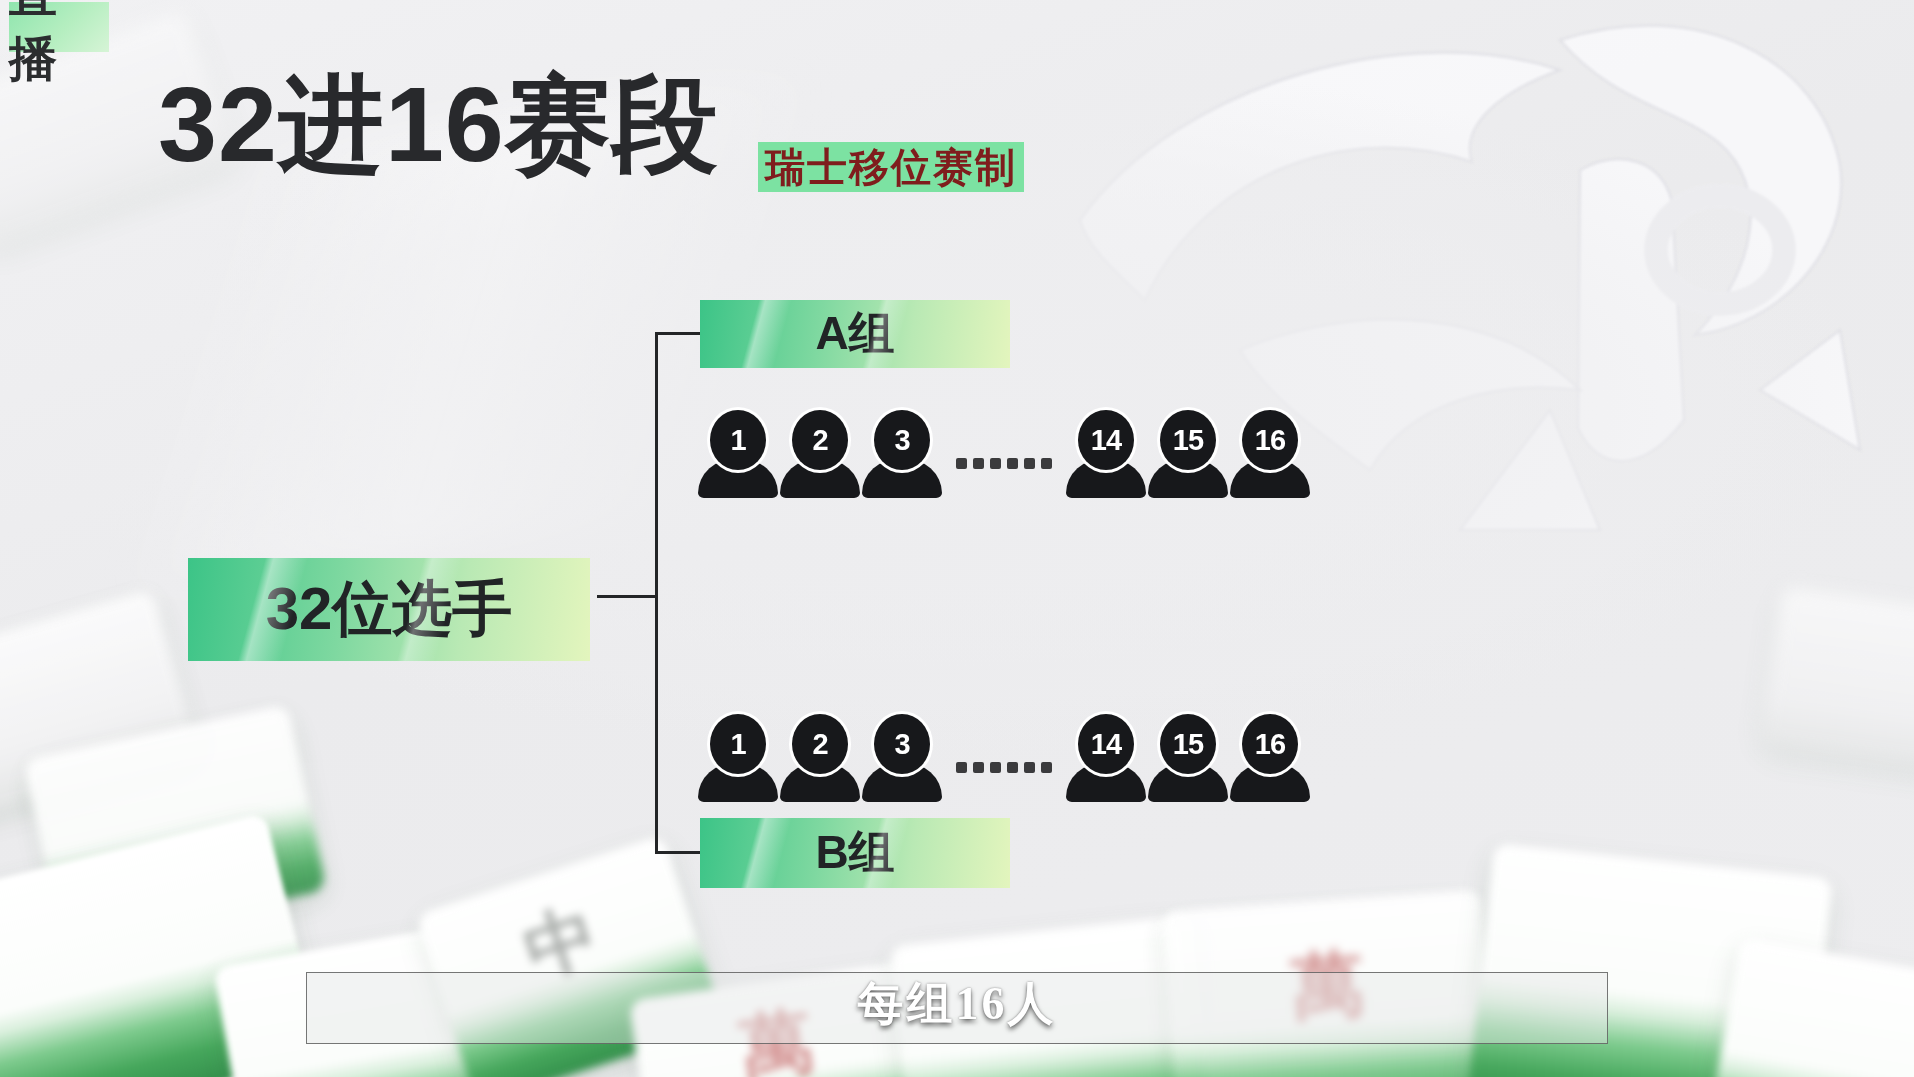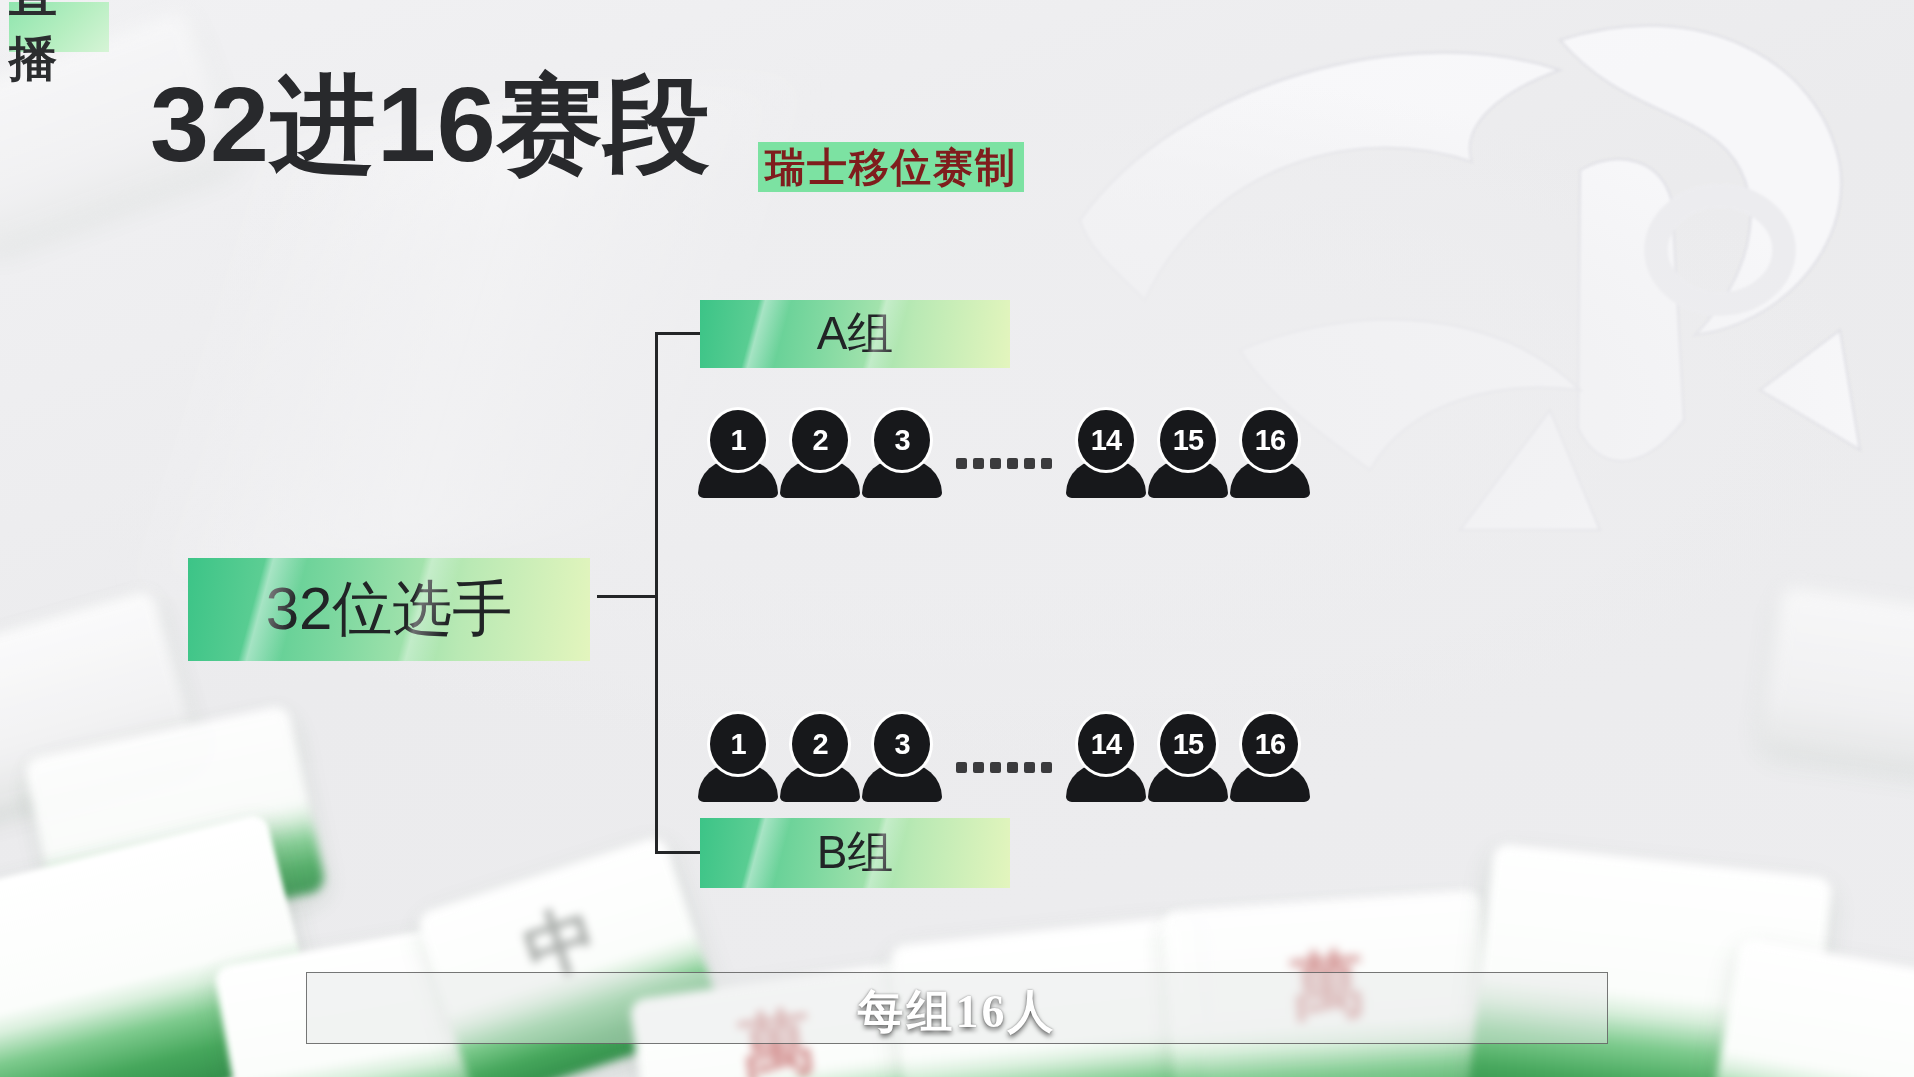--- a/index.html
+++ b/index.html
@@ -24,29 +24,29 @@
   .glyph-red{color:rgba(178,60,60,.55);}
   .glyph-gray{color:rgba(90,95,92,.5);}
   .haze{position:absolute;inset:0;
     background:radial-gradient(ellipse 62% 42% at 50% 38%,rgba(238,238,240,.95) 0%,rgba(238,238,240,.55) 55%,rgba(238,238,240,0) 78%);}
 
   
   .live-badge{position:absolute;left:9px;top:2px;width:100px;height:50px;
     display:flex;align-items:center;justify-content:center;
     background:linear-gradient(135deg,#8fe5ae 0%,#b5eec0 55%,#d6f4d6 100%);
     color:#2b2d2f;font-size:48px;font-weight:900;letter-spacing:3px;}
-  .title{position:absolute;left:150px;top:64px;margin:0;
+  .title{position:absolute;left:158px;top:64px;margin:0;
     font-size:106px;line-height:1.15;font-weight:900;color:#28292c;letter-spacing:1px;}
   .format-badge{position:absolute;left:758px;top:142px;width:266px;height:50px;
     display:flex;align-items:center;justify-content:center;
     background:#7ce2a2;color:#7f1d1d;font-size:40px;font-weight:800;letter-spacing:2px;}
 
   
   .bar{position:absolute;display:flex;align-items:center;justify-content:center;
-    color:#212426;font-weight:400;overflow:hidden;
+    color:#212426;font-weight:700;overflow:hidden;
     background:linear-gradient(97deg,#3cc487 0%,#7ed8a0 38%,#b9e9b4 68%,#e3f5bd 100%);}
   .bar::after{content:"";position:absolute;inset:0;
     background:linear-gradient(105deg,transparent 18%,rgba(255,255,255,.45) 20%,transparent 28%),
                linear-gradient(105deg,transparent 55%,rgba(255,255,255,.35) 57%,transparent 64%);}
   .bar-a{left:700px;top:300px;width:310px;height:68px;font-size:46px;}
   .bar-b{left:700px;top:818px;width:310px;height:70px;font-size:46px;}
   .bar-source{left:188px;top:558px;width:402px;height:103px;font-size:60px;}
 
   
   .bl{position:absolute;background:#232527;}
@@ -65,21 +65,21 @@
   .head .num{color:#fff;font-size:29px;font-weight:900;letter-spacing:-1px;}
   .torso{position:absolute;bottom:0;left:50%;transform:translateX(-50%);
     width:80px;height:40px;background:#17181b;z-index:1;
     border-radius:40px 40px 6px 6px / 36px 36px 5px 5px;}
   .dots{display:flex;gap:6px;margin:0 12px;align-self:flex-start;margin-top:48px;}
   .dots i{width:11px;height:11px;background:#3b3b3d;border-radius:2px;display:block;}
 
   
   .footer-bar{position:absolute;left:306px;top:972px;width:1300px;height:70px;
     border:1px solid rgba(95,95,95,.85);background:rgba(228,230,230,.45);
-    display:flex;align-items:flex-end;justify-content:center;}
+    display:flex;align-items:flex-start;justify-content:center;}
   .footer-bar span{color:#ffffff;font-size:46px;font-weight:700;letter-spacing:3px;
     font-family:"Liberation Serif","DejaVu Serif",serif;
     text-shadow:0 3px 5px rgba(0,0,0,.55),0 0 2px rgba(0,0,0,.4);}
 
   
   .watermark{position:absolute;left:40px;top:993px;display:flex;align-items:center;gap:14px;}
   .watermark .label{color:#ffffff;font-size:37px;font-weight:800;letter-spacing:2px;
     text-shadow:0 1px 4px rgba(0,0,0,.22);}
 </style>
 </head>

